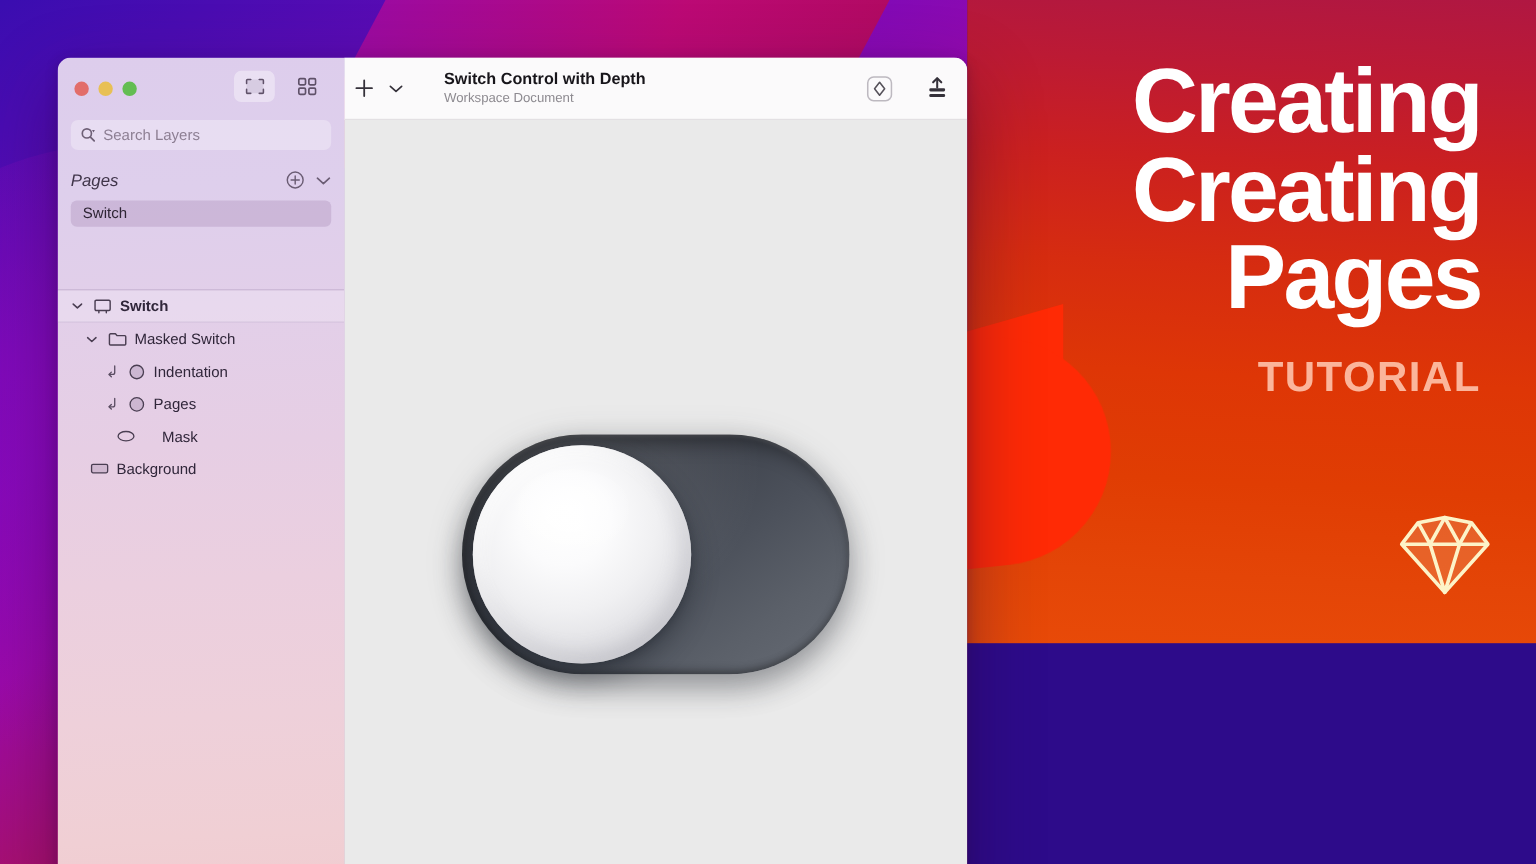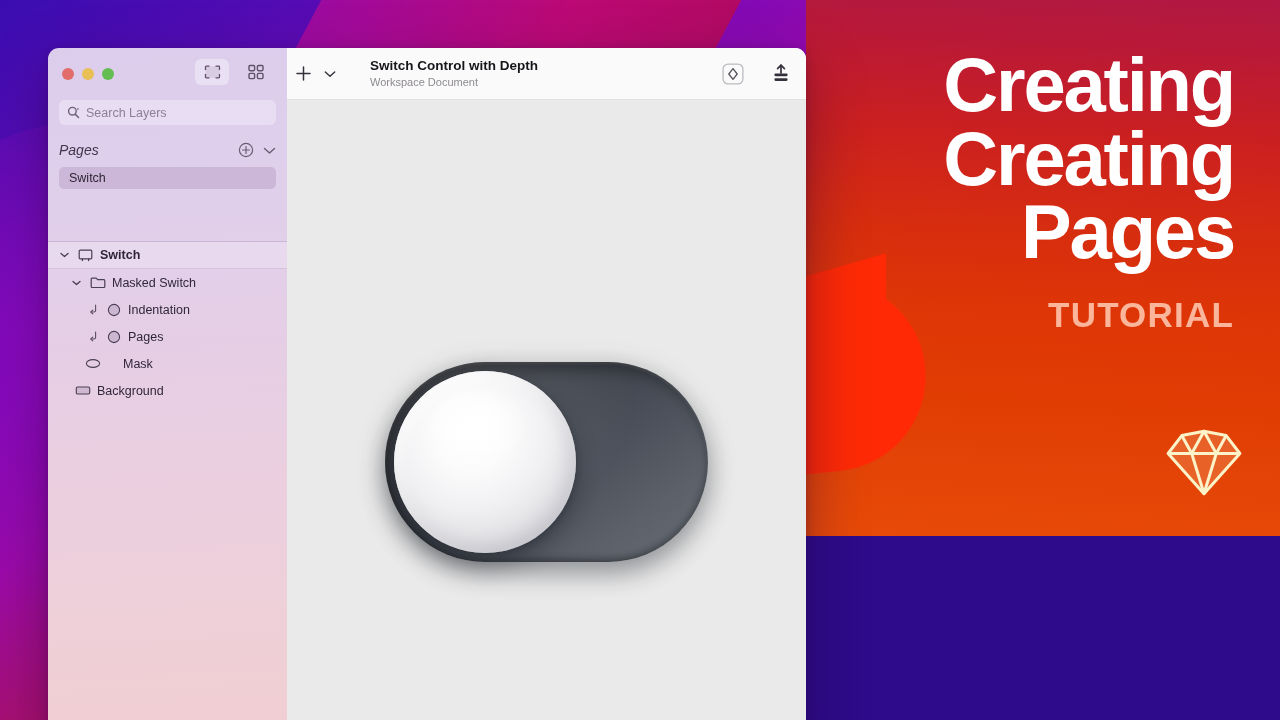--- a/index.html
+++ b/index.html
@@ -217,21 +217,21 @@
     font-weight: 700;
     border-bottom: 1px solid rgba(120,90,140,.16);
   }
   .layer-row .chev { width: 13px; display:flex; align-items:center; justify-content:center; }
   .layer-row .licon { width: 17px; display:flex; align-items:center; justify-content:center; }
   .layer-row .mhook { width: 11px; display:flex; align-items:center; justify-content:center; }
   .lbl { white-space: nowrap; }
 
   .indent-1 { padding-left: 22px; }
   .indent-2 { padding-left: 40px; align-items: center; }
-  .indent-2b { padding-left: 36px; gap: 22px; }
+  .indent-2b { padding-left: 48px; gap: 22px; }
 
   
   .doc {
     flex: 1;
     display: flex;
     flex-direction: column;
     background: #eaeaea;
     position: relative;
   }
   .doc-toolbar {

